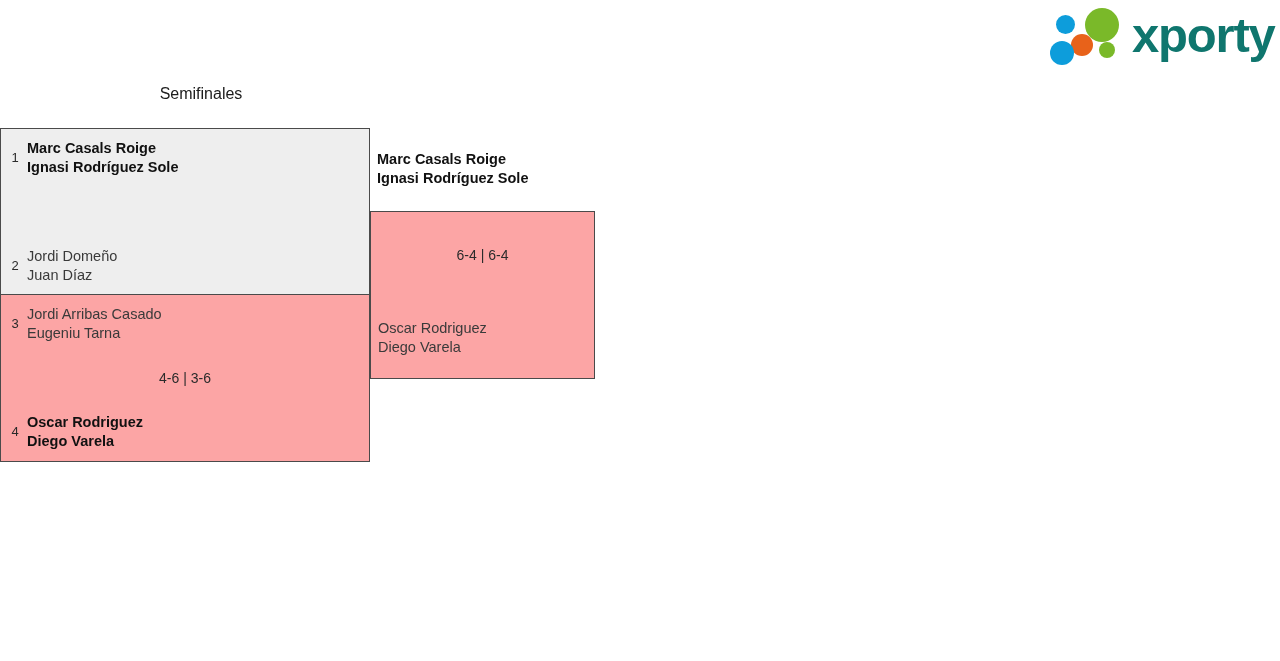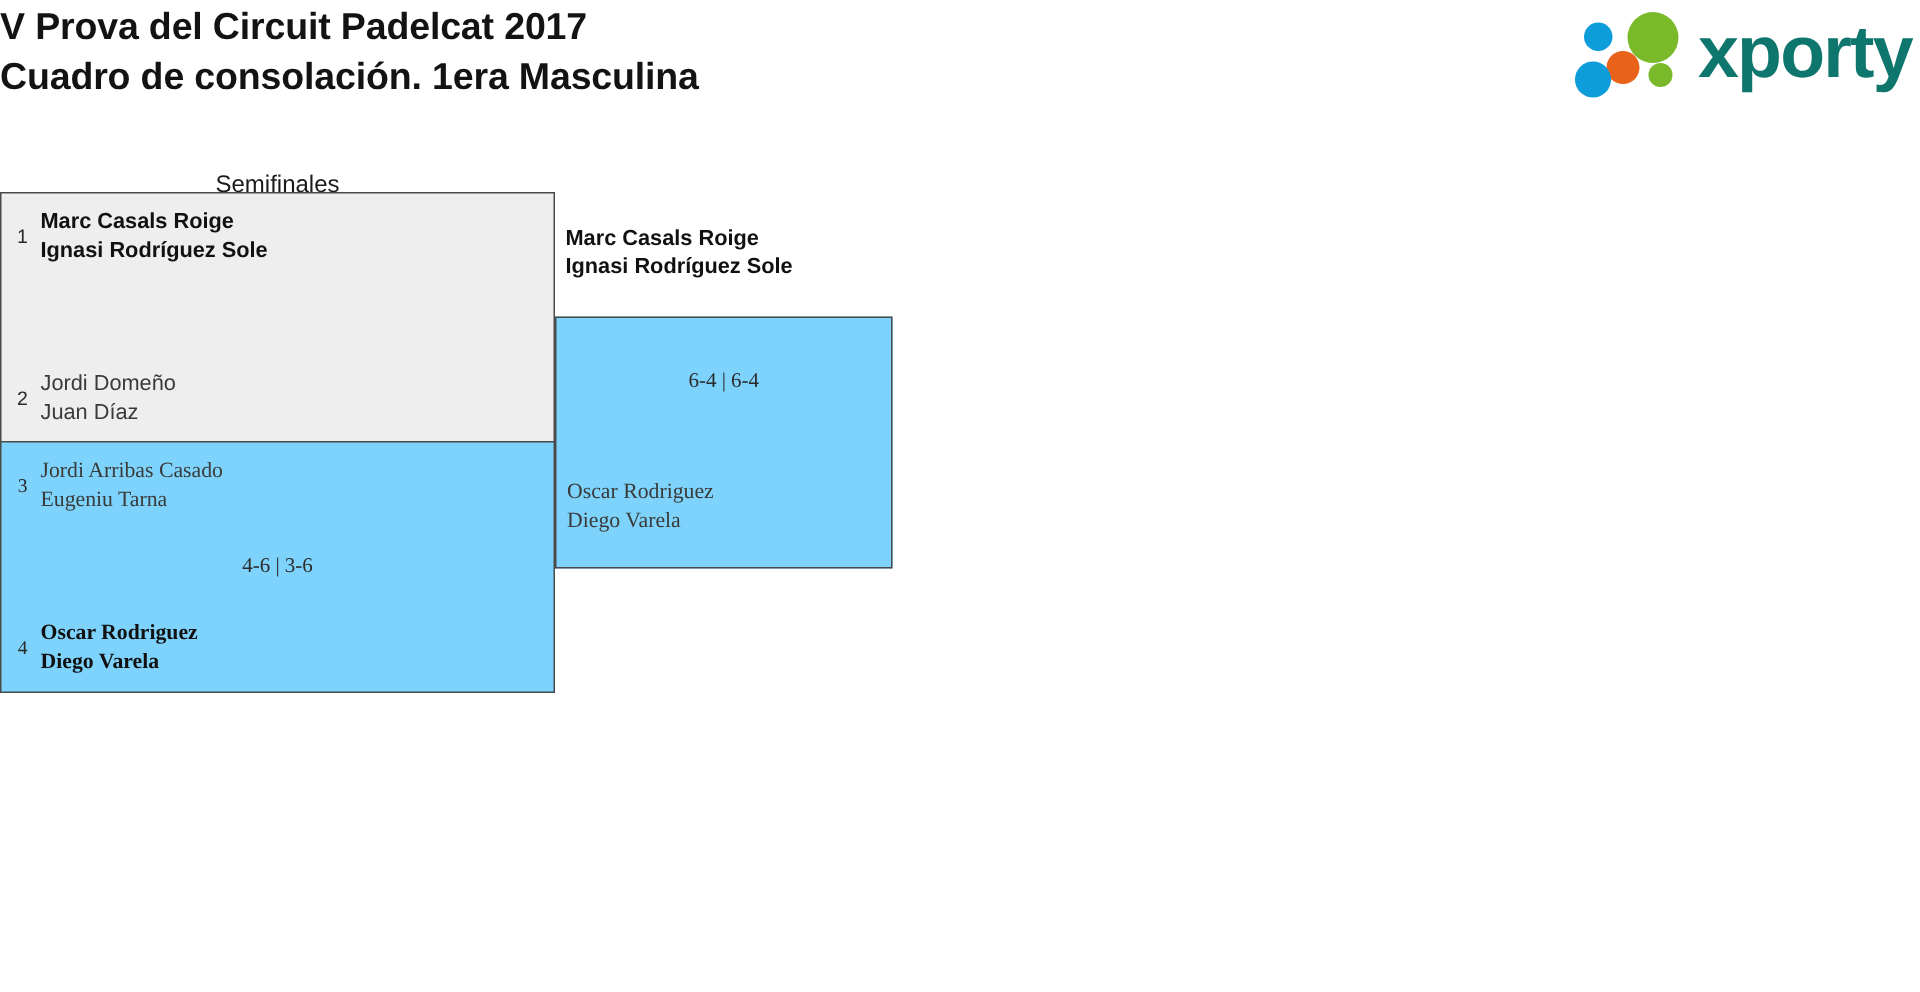--- a/index.html
+++ b/index.html
@@ -80,39 +80,39 @@
   
   .round-header {
     position: absolute;
     font-size: 16px;
     line-height: 20px;
     font-weight: 400;
     color: #1b1b1b;
     text-align: center;
     white-space: nowrap;
   }
-  #round-header-0 { left: 0px;   top: 114px; width: 370px; }
+  #round-header-0 { left: 0px;   top: 84px; width: 370px; padding-left: 16px; }
   #round-header-1 { left: 370px; top: 98px; width: 225px; }
 
   
   .bracket {
     position: absolute;
     left: 0;
     top: 0;
     width: 1280px;
     height: 661px;
   }
 
   .match {
     position: absolute;
     box-sizing: border-box;
     border: 1px solid #4a4a4a;
   }
   .match.shaded { background: #eeeeee; }
-  .match.plain  { background: #7dd3fc; font-family: Liberation Serif, serif; }
+  .match.plain  { background: #fca5a5; }
 
   #match-sf-1 { left: 0px;   top: 128px; width: 370px; height: 167px; }
   #match-sf-2 { left: 0px;   top: 294px; width: 370px; height: 168px; }
   #match-final{ left: 370px; top: 211px; width: 225px; height: 168px; }
 
   .seed {
     position: absolute;
     left: 7px;
     width: 14px;
     text-align: center;
@@ -170,24 +170,20 @@
     line-height: 19px;
     white-space: nowrap;
   }
   .final-loser .pl { display: block; font-weight: 400; color: #3a3a3a; }
 </style>
 </head>
 <body>
 
 <div class="page-header">
 
-  <div class="title-block">
-    <span class="title-line">V Prova del Circuit Padelcat 2017</span>
-    <span class="title-line">Cuadro de consolación. 1era Masculina</span>
-  </div>
 
   <div class="logo">
     <div class="logo-dots">
       <span class="dot dot-blue-sm"></span>
       <span class="dot dot-green-lg"></span>
       <span class="dot dot-orange"></span>
       <span class="dot dot-green-sm"></span>
       <span class="dot dot-blue-lg"></span>
     </div>
     <div class="logo-word">xporty</div>

